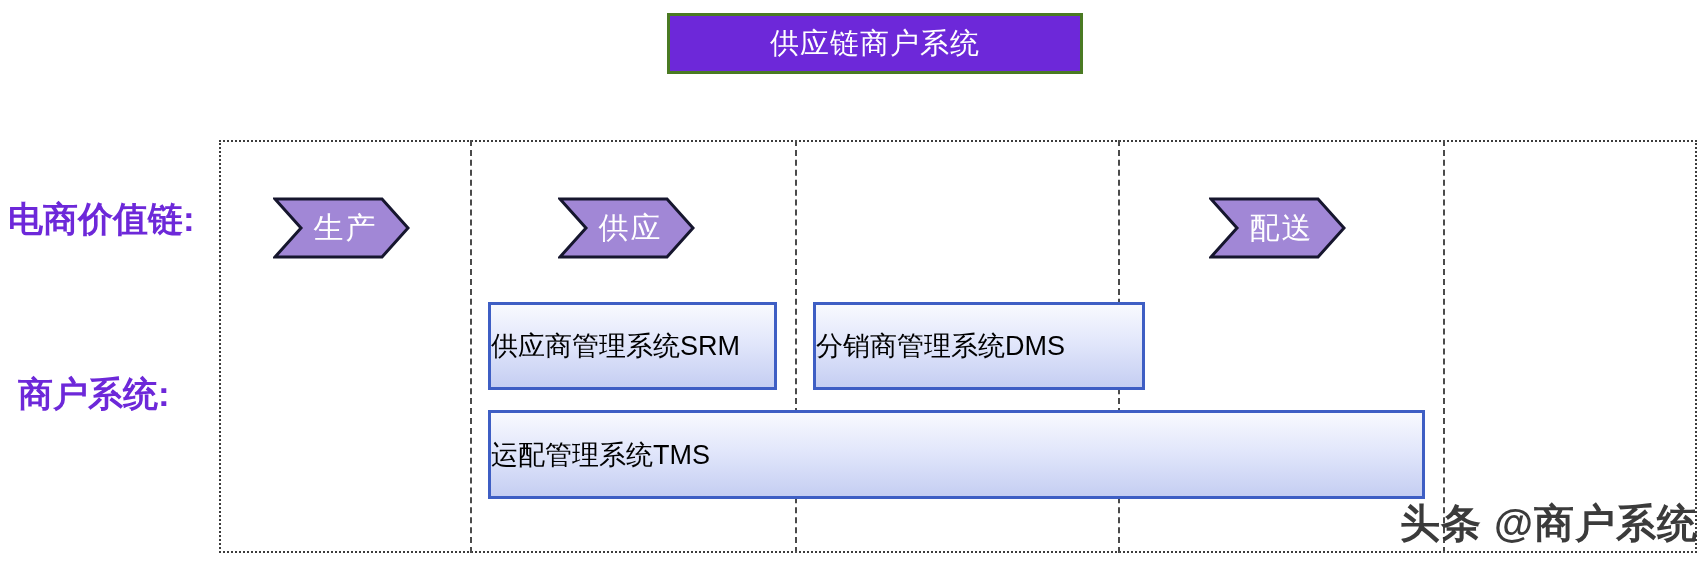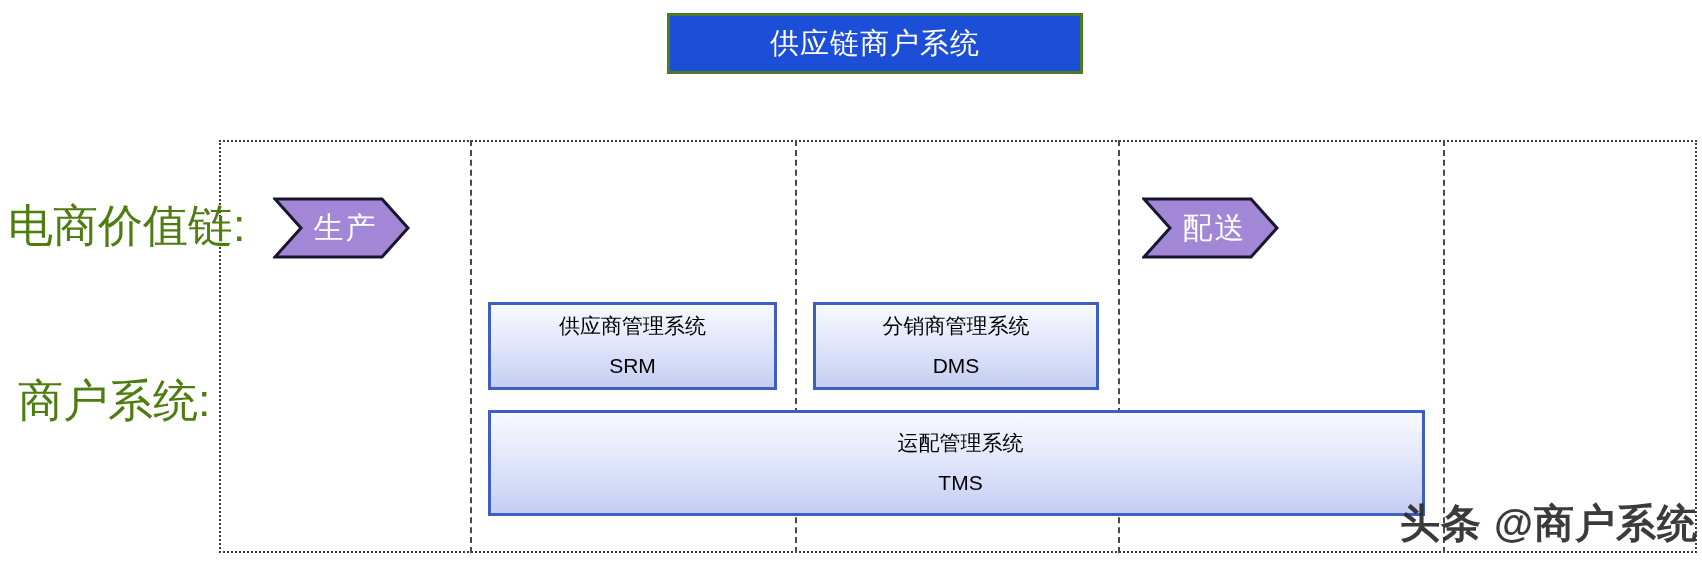--- a/index.html
+++ b/index.html
@@ -10,21 +10,21 @@
     overflow: hidden;
     font-family: "Liberation Sans", "DejaVu Sans", sans-serif;
   }
   .canvas { position: absolute; inset: 0; }
 
   
   .title-box {
     position: absolute;
     left: 667px; top: 13px;
     width: 416px; height: 61px;
-    background: #1d4ed8;
+    background: #6d28d9;
     border: 3px solid #4a7a23;
     color: #ffffff;
     font-size: 29px; font-weight: 500;
     display: flex; align-items: center; justify-content: center;
     letter-spacing: 1px;
   }
 
   
   .frame {
     position: absolute;
@@ -39,22 +39,22 @@
     border-left: 2px dashed #4a4a4a;
   }
   .d1 { left: 470px; }
   .d2 { left: 795px; }
   .d3 { left: 1118px; }
   .d4 { left: 1443px; }
 
   
   .row-label {
     position: absolute;
-    color: #4d7c0f;
-    font-size: 45px; font-weight: 400;
+    color: #6d28d9;
+    font-size: 35px; font-weight: 700;
     white-space: nowrap;
   }
   .label-value-chain { left: 8px;  top: 196px; }
   .label-merchant    { left: 18px; top: 371px; }
 
   
   .chevron {
     position: absolute;
     top: 188px; width: 137px; height: 80px;
   }
@@ -62,38 +62,38 @@
   .chevron-label {
     position: absolute; inset: 0;
     display: flex; align-items: center; justify-content: center;
     padding-left: 14px; padding-right: 6px;
     color: #ffffff; font-size: 30px; font-weight: 500;
     letter-spacing: 2px;
   }
   .chv1 { left: 273px; }
   .chv2 { left: 558px; }
   .chv3 { left: 902px; }
-  .chv4 { left: 1142px; }
+  .chv4 { left: 1209px; }
   .chv5 { left: 1515px; }
 
   
   .sysbox {
     position: absolute;
     border: 3px solid #3e5ec4;
     background: linear-gradient(180deg, #f8f9fe 0%, #e2e7fb 45%, #c5cef2 100%);
-    display: flex; flex-direction: column;
-    align-items: center; justify-content: center;
+    display: flex; flex-direction: row;
+    align-items: center; 
     color: #000000;
-    font-size: 21px; font-weight: 500;
+    font-size: 27px; font-weight: 500;
     line-height: 40px;
     text-align: center;
   }
   .srm { left: 488px; top: 302px; width: 289px; height: 88px; }
-  .dms { left: 813px; top: 302px; width: 286px; height: 88px; }
-  .tms { left: 488px; top: 410px; width: 937px; height: 106px; padding-left: 8px; }
+  .dms { left: 813px; top: 302px; width: 332px; height: 88px; }
+  .tms { left: 488px; top: 410px; width: 937px; height: 89px; }
 
   
   .watermark {
     position: absolute;
     right: 4px; top: 496px;
     font-size: 40px; font-weight: 700;
     color: #2b2b2b;
     opacity: 0.92;
     white-space: nowrap;
     letter-spacing: 1px;
@@ -116,20 +116,26 @@
 
   <div class="row-label label-merchant">商户系统:</div>
 
   <div class="chevron chv1">
     <svg viewBox="0 0 137 62">
       <polygon points="2,2 109,2 135,31 109,60 2,60 28,31" fill="#a187d6" stroke="#16162e" stroke-width="3" stroke-linejoin="miter"></polygon>
     </svg>
     <span class="chevron-label">生产</span>
   </div>
 
+  <div class="chevron chv2">
+    <svg viewBox="0 0 137 62">
+      <polygon points="2,2 109,2 135,31 109,60 2,60 28,31" fill="#a187d6" stroke="#16162e" stroke-width="3" stroke-linejoin="miter"></polygon>
+    </svg>
+    <span class="chevron-label">供应</span>
+  </div>
 
 
   <div class="chevron chv4">
     <svg viewBox="0 0 137 62">
       <polygon points="2,2 109,2 135,31 109,60 2,60 28,31" fill="#a187d6" stroke="#16162e" stroke-width="3" stroke-linejoin="miter"></polygon>
     </svg>
     <span class="chevron-label">配送</span>
   </div>
 
 

